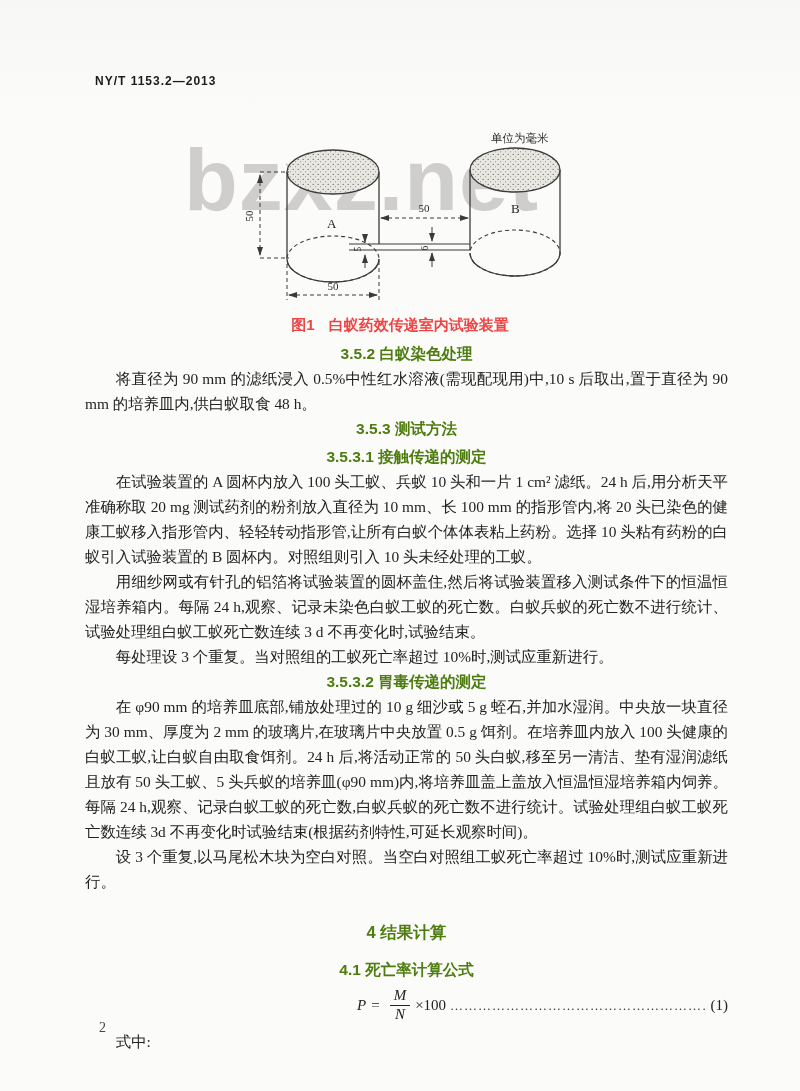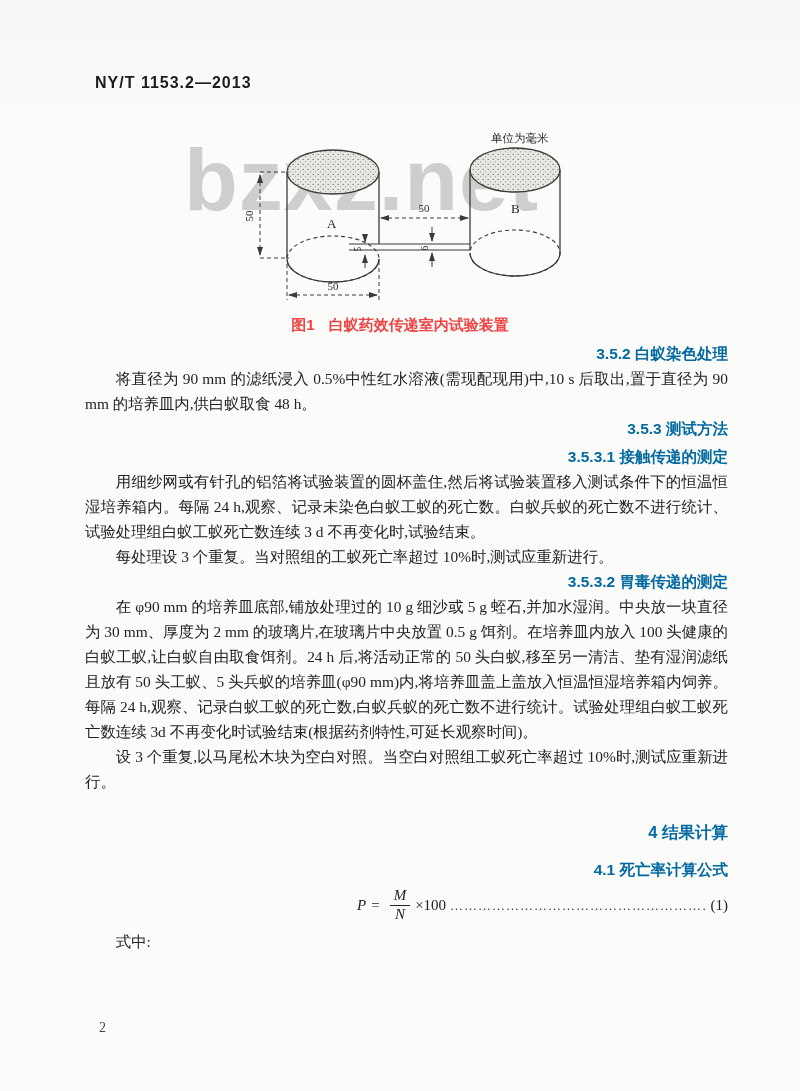--- a/index.html
+++ b/index.html
@@ -7,21 +7,21 @@
     position:relative;
     width:800px;height:1091px;
     background:#fbfbf9;
     font-family:"Liberation Serif","DejaVu Serif",serif;
     color:#222;
     overflow:hidden;
   }
   .doc-header{
     position:absolute;top:74px;left:95px;
     font-family:"Liberation Sans","DejaVu Sans",sans-serif;
-    font-weight:bold;font-size:16px;letter-spacing:1px;color:#1c1c1c;
+    font-weight:bold;font-size:12px;letter-spacing:1px;color:#1c1c1c;
   }
   
   .figure-wrap{position:absolute;top:128px;left:0;width:800px;height:215px;}
   .watermark{
     position:absolute;top:8px;left:184px;z-index:0;
     font-family:"Liberation Sans","DejaVu Sans",sans-serif;
     font-weight:bold;font-size:88px;line-height:1;
     color:#cfcecc;letter-spacing:1px;user-select:none;
   }
   .diagram{position:absolute;top:0;left:227px;z-index:1;}
@@ -34,22 +34,22 @@
   .fig-caption .cap-label{margin-right:14px;}
   
   .content{
     position:absolute;top:341px;left:85px;width:643px;z-index:1;
     font-size:15.4px;line-height:25px;
     text-align:justify;
   }
   .content p{margin:0;text-indent:2em;}
   h2,h3{
     font-family:"Liberation Sans","DejaVu Sans",sans-serif;
-    font-size:15.5px;font-weight:bold;margin:0;color:#0369a1;
-    text-align:right;
+    font-size:15.5px;font-weight:bold;margin:0;color:#4d7c0f;
+    text-align:center;
   }
   .h-main{font-size:16.5px;}
   .gap-s{margin-top:3px;}
   .gap-m{}
   .gap-l{margin-top:12px;}
   .gap-xl{margin-top:26px;}
   
   .formula-row{
     display:flex;align-items:center;
     margin:6px 0 6px 0;padding-left:272px;
@@ -156,20 +156,21 @@
       <span class="cap-label">图1</span><span>白蚁药效传递室内试验装置</span>
     </div>
   </div>
 
   <div class="content">
     <h3>3.5.2  白蚁染色处理</h3>
     <p class="gap-s">将直径为 90 mm 的滤纸浸入 0.5%中性红水溶液(需现配现用)中,10 s 后取出,置于直径为 90 mm 的培养皿内,供白蚁取食 48 h。</p>
 
     <h3 class="gap-m">3.5.3  测试方法</h3>
     <h3 class="gap-s">3.5.3.1  接触传递的测定</h3>
+    <p class="gap-s">在试验装置的 A 圆杯内放入 100 头工蚁、兵蚁 10 头和一片 1 cm² 滤纸。24 h 后,用分析天平准确称取 20 mg 测试药剂的粉剂放入直径为 10 mm、长 100 mm 的指形管内,将 20 头已染色的健康工蚁移入指形管内、轻轻转动指形管,让所有白蚁个体体表粘上药粉。选择 10 头粘有药粉的白蚁引入试验装置的 B 圆杯内。对照组则引入 10 头未经处理的工蚁。</p>
     <p>用细纱网或有针孔的铝箔将试验装置的圆杯盖住,然后将试验装置移入测试条件下的恒温恒湿培养箱内。每隔 24 h,观察、记录未染色白蚁工蚁的死亡数。白蚁兵蚁的死亡数不进行统计、试验处理组白蚁工蚁死亡数连续 3 d 不再变化时,试验结束。</p>
     <p>每处理设 3 个重复。当对照组的工蚁死亡率超过 10%时,测试应重新进行。</p>
 
     <h3 class="gap-m">3.5.3.2  胃毒传递的测定</h3>
     <p class="gap-s">在 φ90 mm 的培养皿底部,铺放处理过的 10 g 细沙或 5 g 蛭石,并加水湿润。中央放一块直径为 30 mm、厚度为 2 mm 的玻璃片,在玻璃片中央放置 0.5 g 饵剂。在培养皿内放入 100 头健康的白蚁工蚁,让白蚁自由取食饵剂。24 h 后,将活动正常的 50 头白蚁,移至另一清洁、垫有湿润滤纸且放有 50 头工蚁、5 头兵蚁的培养皿(φ90 mm)内,将培养皿盖上盖放入恒温恒湿培养箱内饲养。每隔 24 h,观察、记录白蚁工蚁的死亡数,白蚁兵蚁的死亡数不进行统计。试验处理组白蚁工蚁死亡数连续 3d 不再变化时试验结束(根据药剂特性,可延长观察时间)。</p>
     <p>设 3 个重复,以马尾松木块为空白对照。当空白对照组工蚁死亡率超过 10%时,测试应重新进行。</p>
 
     <h2 class="h-main gap-xl">4  结果计算</h2>
     <h3 class="gap-l">4.1  死亡率计算公式</h3>
 

